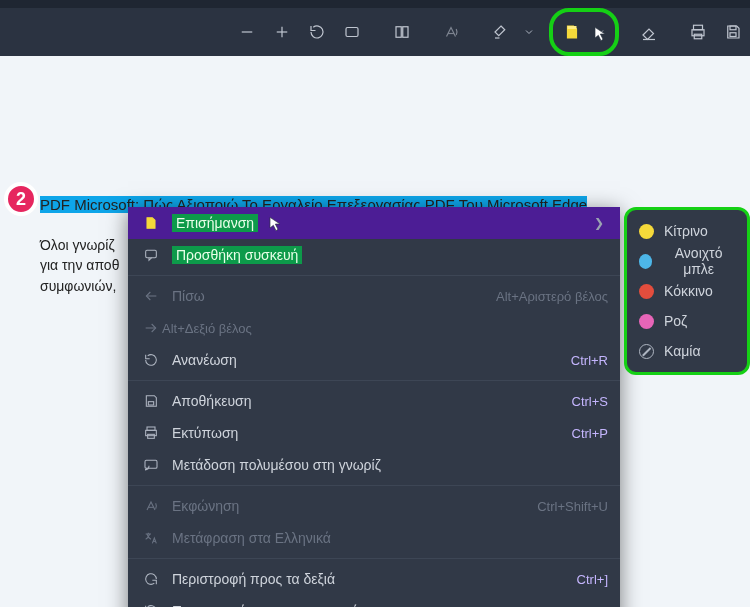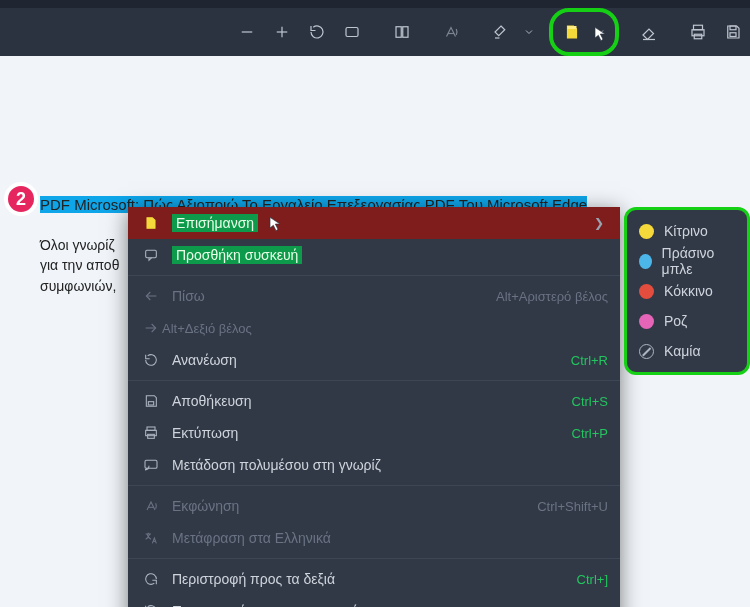--- a/index.html
+++ b/index.html
@@ -83,32 +83,32 @@
     color: #cfd4dc;
     z-index: 50;
   }
   .ctx-row {
     height: 32px;
     display: flex;
     align-items: center;
     padding: 0 12px;
     position: relative;
   }
-  .ctx-row.hovered { background: #7f1d1d; }
+  .ctx-row.hovered { background: #4c1d95; }
   .ctx-row .ico {
     width: 22px;
     display:flex; align-items:center; justify-content:center;
     color: #aeb5c1;
   }
   .ctx-row .ico svg { width:16px; height:16px; stroke:#aeb5c1; fill:none; stroke-width:1.6; }
   .ctx-row .lbl {
     flex: 1;
     margin-left: 10px;
   }
-  .ctx-row .sc { color: #22c55e; font-size: 13px; }
+  .ctx-row .sc { color: #c4b5fd; font-size: 13px; }
   .ctx-row .arrow {
     width: 18px; text-align:center; color:#9aa3b2; font-size:12px;
   }
   .ctx-row.disabled .lbl, .ctx-row.disabled .sc, .ctx-row.disabled .ico { color: #6a7383; }
   .ctx-row.disabled .ico svg { stroke: #6a7383; }
   .ctx-sep {
     height: 1px;
     background: #3d4655;
     margin: 4px 0;
   }
@@ -127,20 +127,21 @@
     padding: 6px 4px;
     z-index: 60;
     font-size: 14px;
   }
   .color-row {
     height: 30px;
     display: flex; align-items: center;
     padding: 0 8px;
     color: #cfd4dc;
     gap: 10px;
+    text-align: center;
   }
   .swatch {
     width: 15px; height: 15px; border-radius: 50%;
   }
   .swatch.none {
     background: transparent;
     border: 1.5px solid #aeb5c1;
     position: relative;
   }
   .swatch.none::after {
@@ -421,21 +422,21 @@
 
 <div class="badge" style="top:211px; left:288px;">3</div>
 
 <div class="color-menu">
   <div class="color-row">
     <span class="swatch" style="background:#f5d93a"></span>
     <span>Κίτρινο</span>
   </div>
   <div class="color-row">
     <span class="swatch" style="background:#4db6e8"></span>
-    <span>Πράσινο μπλε</span>
+    <span>Ανοιχτό μπλε</span>
   </div>
   <div class="color-row">
     <span class="swatch" style="background:#e34d3d"></span>
     <span>Κόκκινο</span>
   </div>
   <div class="color-row">
     <span class="swatch" style="background:#e765b8"></span>
     <span>Ροζ</span>
   </div>
   <div class="color-row">

